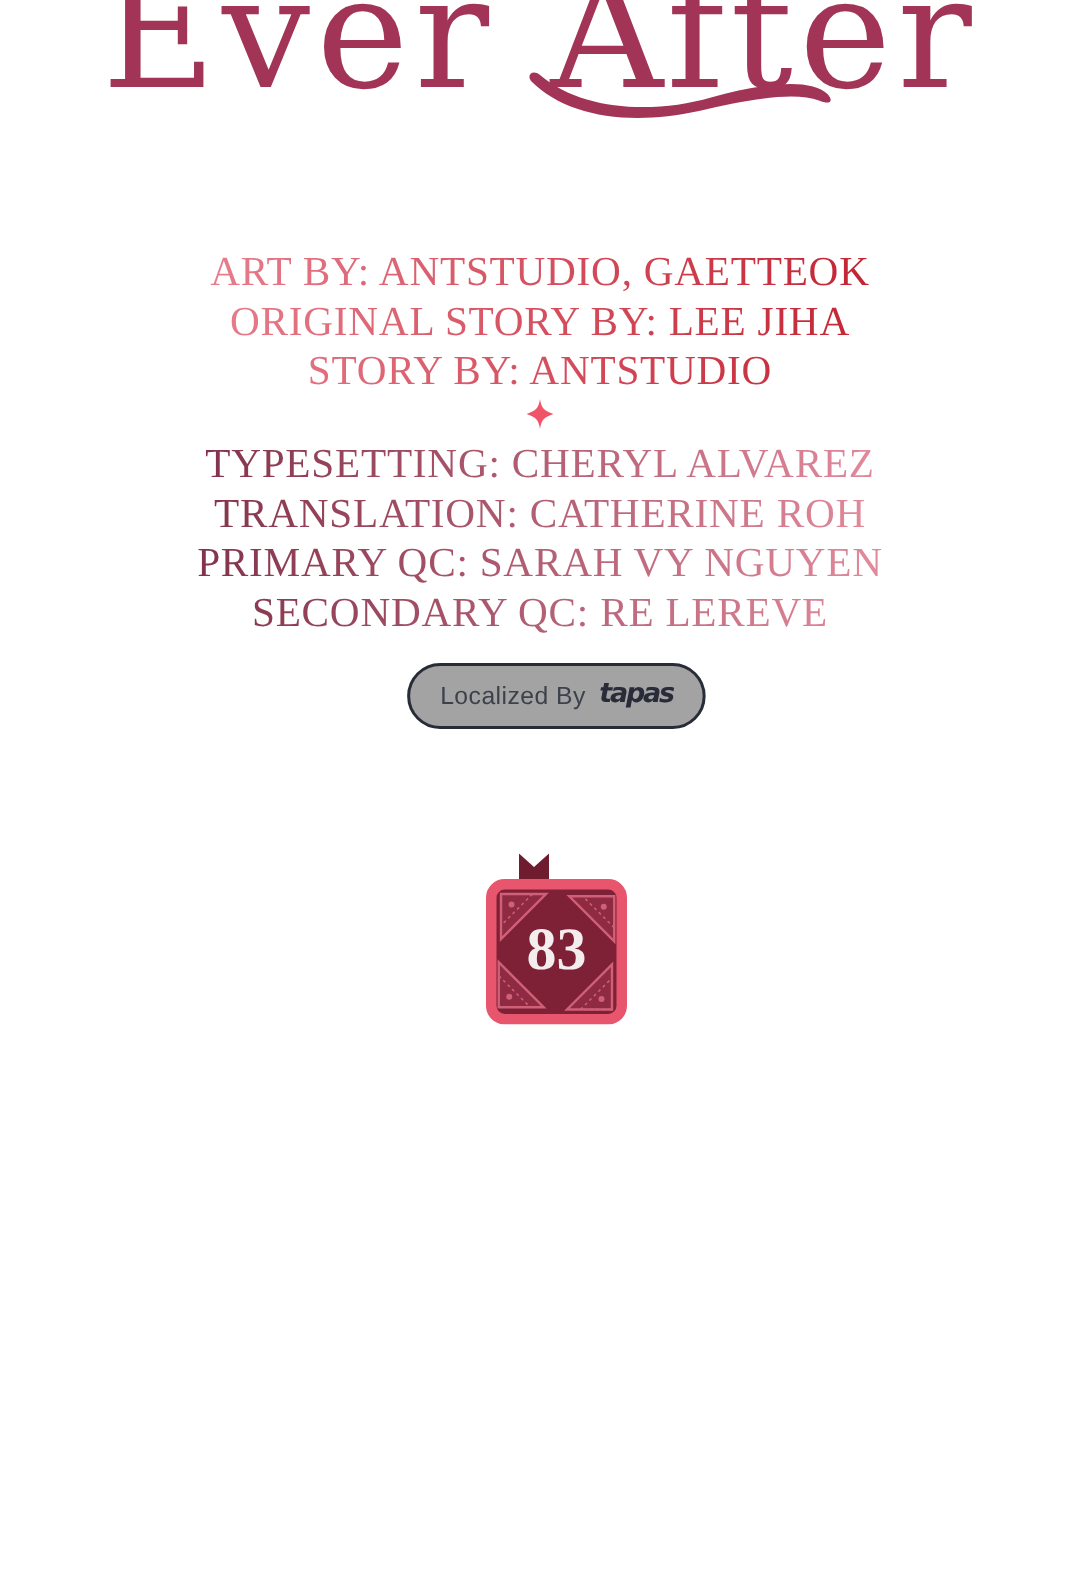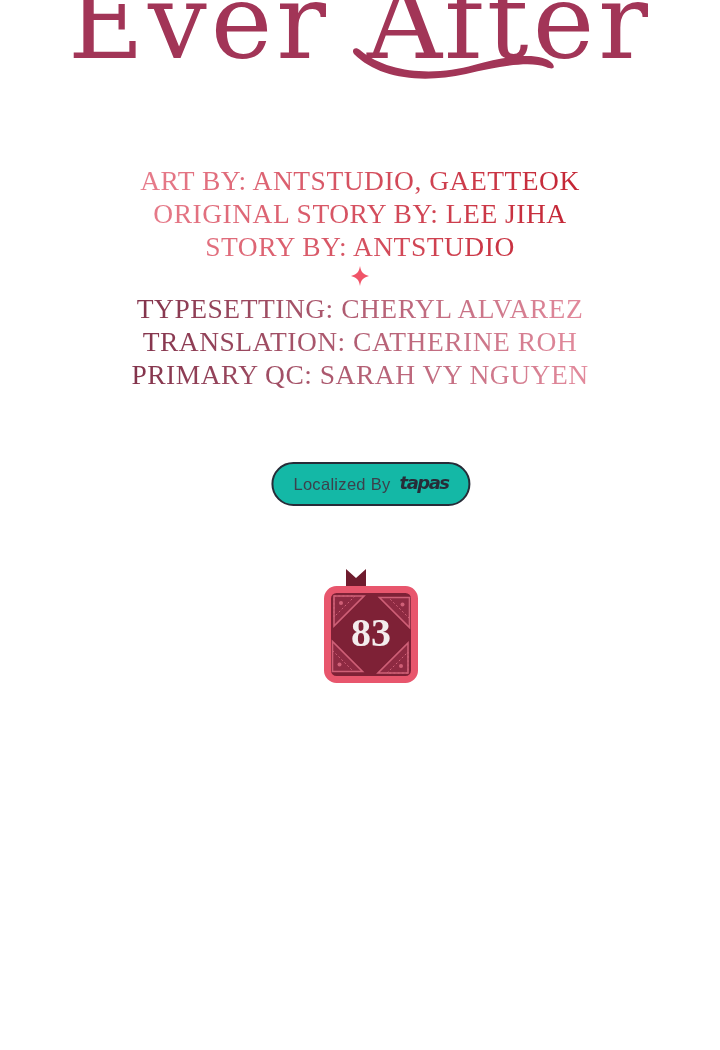--- a/index.html
+++ b/index.html
@@ -36,24 +36,24 @@
   .credits-localization .credit-line {
     background-image:linear-gradient(90deg, #661933 0%, #ffa4b4 100%);
   }
 
   .divider-diamond {
     position:absolute; top:266px; left:0; width:720px; text-align:center;
   }
 
   
   .badge {
-    position:absolute; top:462px; left:50%; transform:translateX(-50%);
+    position:absolute; top:442px; left:50%; transform:translateX(-50%);
     height:44px; padding:0 20px; box-sizing:border-box;
     display:inline-flex; align-items:center; gap:9px;
-    border:2.5px solid #272c38; border-radius:24px; background:#14b8a6;
+    border:2.5px solid #272c38; border-radius:24px; background:#a3a3a3;
     white-space:nowrap;
   }
   .badge-prefix {
     font-family:"Liberation Sans", sans-serif;
     font-size:16.5px; color:#3c414c; letter-spacing:0.3px;
   }
   .badge-brand {
     font-family:"DejaVu Sans", sans-serif;
     font-size:18px; font-weight:bold; font-style:italic;
     color:#272c38; letter-spacing:-1.5px; margin-top:-3px;
@@ -96,20 +96,21 @@
     <svg width="18" height="20" viewBox="0 0 18 20">
       <path d="M9,0 C10,6.2 11.6,7.8 18,10 C11.6,12.2 10,13.8 9,20
                C8,13.8 6.4,12.2 0,10 C6.4,7.8 8,6.2 9,0 Z" fill="#f05468"></path>
     </svg>
   </div>
 
   <div class="credits-block credits-localization">
     <div class="credit-line">TYPESETTING: CHERYL ALVAREZ</div>
     <div class="credit-line">TRANSLATION: CATHERINE ROH</div>
     <div class="credit-line">PRIMARY QC: SARAH VY NGUYEN</div>
+    <div class="credit-line">SECONDARY QC: RE LEREVE</div>
   </div>
 
   <div class="badge">
     <span class="badge-prefix">Localized By</span>
     <span class="badge-brand">tapas</span>
   </div>
 
   <div class="book-wrap">
     <svg class="book-ribbon" width="20" height="24" viewBox="0 0 20 24">
       <polygon points="0,0 10,9 20,0 20,24 0,24" fill="#6f1c2e"></polygon>

